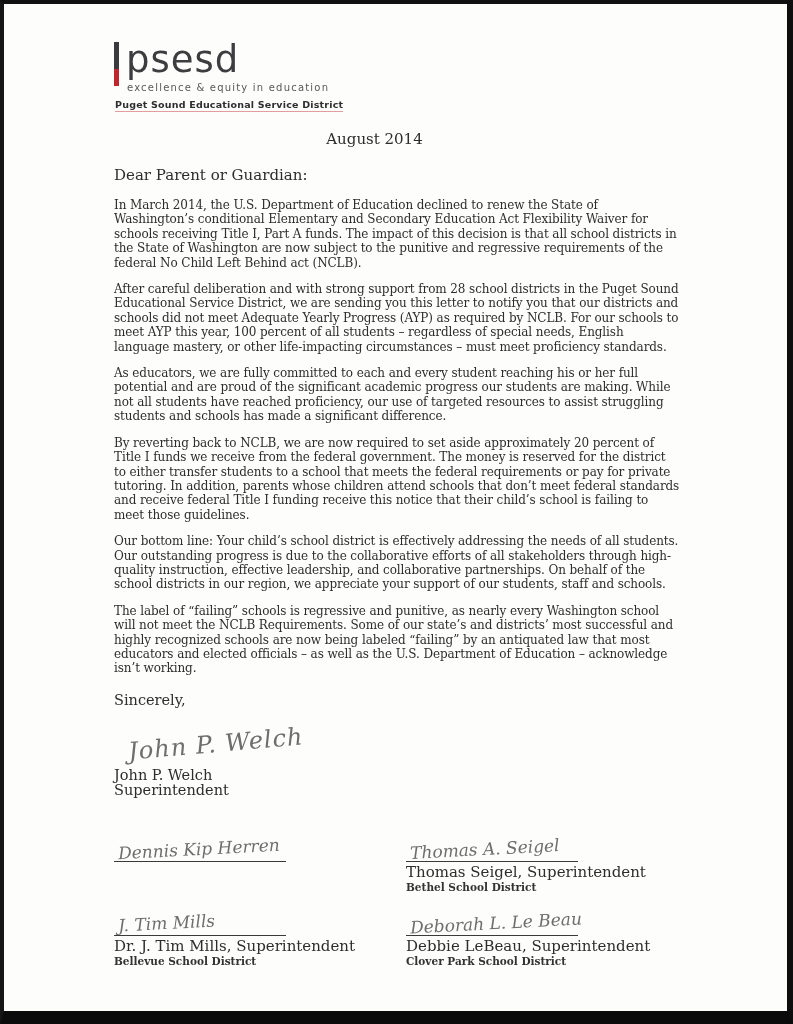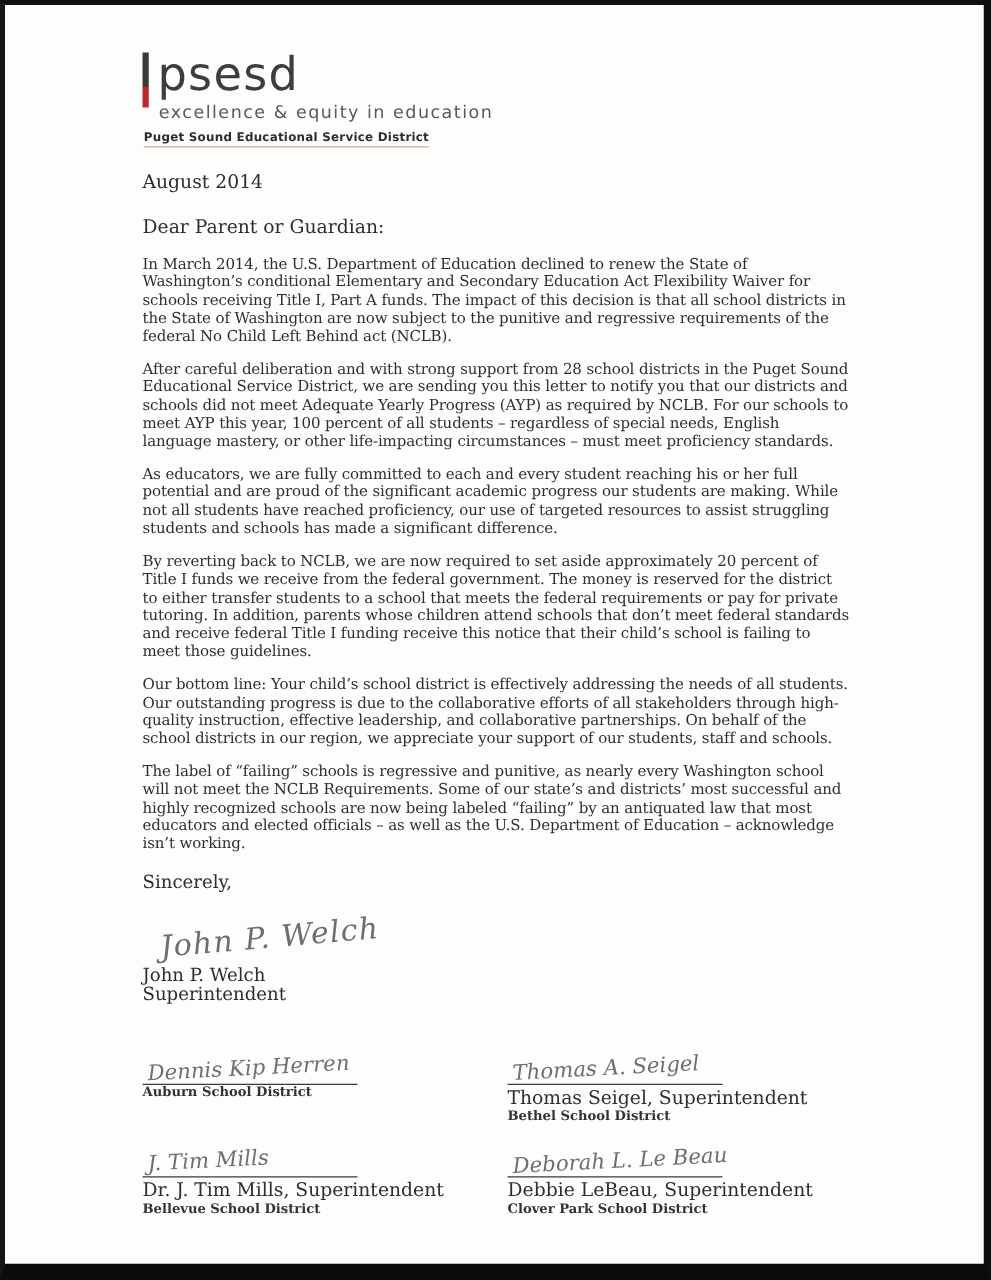--- a/index.html
+++ b/index.html
@@ -11,27 +11,27 @@
     border-right:6px solid #0e0e0e; border-bottom:13px solid #0b0b0b;
     padding:38px 106px 0 110px; color:#2d2d2d;
   }
   
   .logo { margin-bottom:4px; }
   .logo-row { display:flex; align-items:flex-end; }
   .logo-bar { width:5px; height:44px; margin:0 7px -9px 0;
     background:linear-gradient(#3b3b3d 62%, #c0272d 62%); }
   .wordmark { font-family:"DejaVu Sans", sans-serif; font-size:37px; line-height:34px;
     color:#3d3d3f; letter-spacing:1px; font-weight:400; }
-  .tagline { font-family:"DejaVu Sans", sans-serif; font-size:14px; color:#58585a;
+  .tagline { font-family:"DejaVu Sans", sans-serif; font-size:10px; color:#58585a;
     letter-spacing:1.2px; margin:5px 0 0 13px; }
   .orgname { font-family:"DejaVu Sans", sans-serif; font-size:9.5px; font-weight:bold;
     color:#2e2e30; margin:5px 0 14px 1px; letter-spacing:0.2px;
     border-bottom:1px solid rgba(192,39,45,.45); display:inline-block; padding-bottom:1px; }
   
-  .date-line { text-align:left; font-size:15px; padding-right:46px; margin-top:2px; }
+  .date-line { text-align:center; font-size:15px; padding-right:46px; margin-top:2px; }
   .salutation { font-size:15px; margin:18px 0 14px; }
   .body p { font-size:12px; line-height:14.4px; margin:0 0 12px; letter-spacing:-0.1px; }
   .closing { font-size:14.5px; margin:16px 0 0; }
   
   .sig-script { display:inline-block; font-style:italic; color:#6e6e6e;
     transform:rotate(-5deg); white-space:nowrap; }
   .primary-sig { margin-top:14px; }
   .primary-sig .sig-script { font-size:24px; margin:8px 0 2px 14px; letter-spacing:1px; }
   .primary-sig .sig-name, .primary-sig .sig-title { font-size:14.5px; line-height:15.5px; }
   .primary-sig .sig-name { margin-top:8px; }
@@ -74,21 +74,20 @@
     <span class="sig-script">John P. Welch</span>
     <div class="sig-name">John P. Welch</div>
     <div class="sig-title">Superintendent</div>
   </div>
 
   <div class="cosigners">
 
     <div class="cosigner">
       <span class="sig-script">Dennis Kip Herren</span>
       <div class="sig-line"></div>
-      <div class="sig-district">Auburn School District</div>
     </div>
 
     <div class="cosigner">
       <span class="sig-script">Thomas A. Seigel</span>
       <div class="sig-line"></div>
       <div class="sig-name">Thomas Seigel, Superintendent</div>
       <div class="sig-district">Bethel School District</div>
     </div>
 
     <div class="cosigner">

